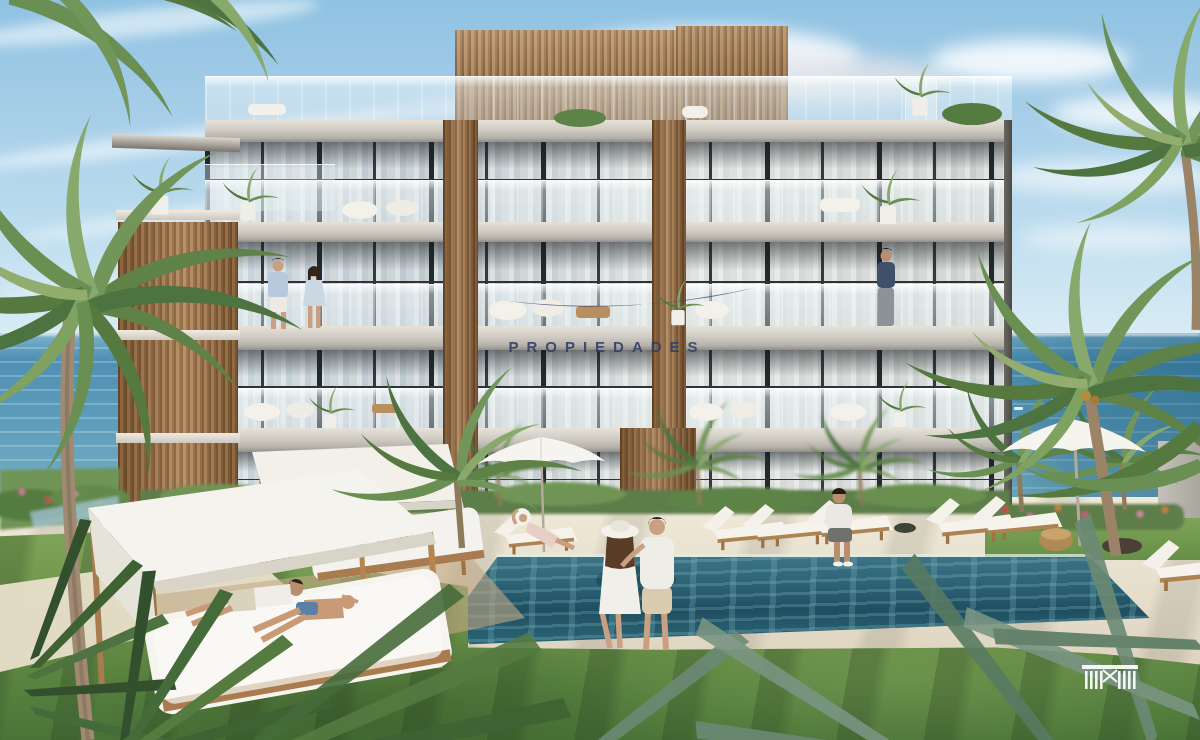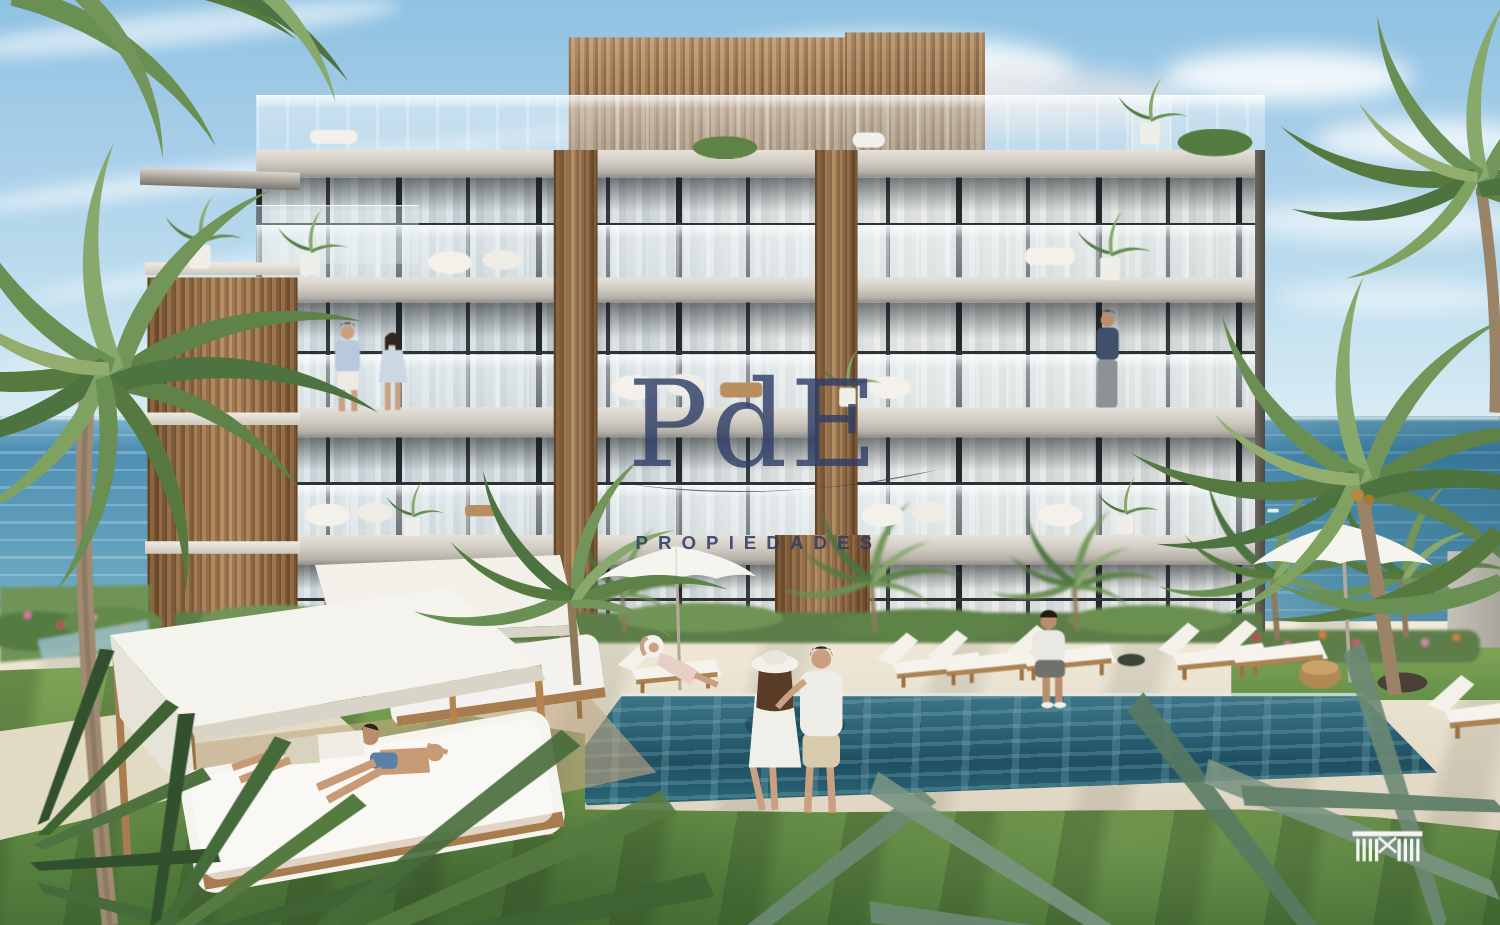--- a/index.html
+++ b/index.html
@@ -454,21 +454,20 @@
       <use href="#blade" fill="#7a9583" transform="translate(900 760) rotate(-140) scale(1.6)"></use>
       <use href="#blade" fill="#6c8a74" transform="translate(920 764) rotate(-165) scale(1.5)"></use>
       <use href="#blade" fill="#587a62" transform="translate(1060 768) rotate(-120) scale(1.7)"></use>
       <use href="#blade" fill="#6c8a74" transform="translate(1150 750) rotate(-100) scale(1.6)"></use>
       <use href="#blade" fill="#7a9583" transform="translate(1200 720) rotate(-150) scale(1.7)"></use>
       <use href="#blade" fill="#587a62" transform="translate(1205 650) rotate(-170) scale(1.4)"></use>
     </g>
   </svg>
 
   <div id="watermark" class="abs">
-    <div id="wm-title">PdE</div>
     <svg width="316" height="24" viewBox="0 0 316 24" style="margin-top:-16px">
       <path d="M56 14 C140 27 225 20 308 2 C232 22 130 24 56 14 Z" fill="rgba(47,62,102,.75)"></path>
     </svg>
     <div id="wm-sub">PROPIEDADES</div>
   </div>
 
   <svg class="abs" style="left:1080px;top:658px;" width="62" height="40" viewBox="0 0 62 40" aria-label="pergola logomark">
     <g fill="rgba(255,255,255,.92)" stroke="none">
       <rect x="2" y="7" width="56" height="4"></rect>
       <rect x="5" y="13" width="2.6" height="18"></rect>

